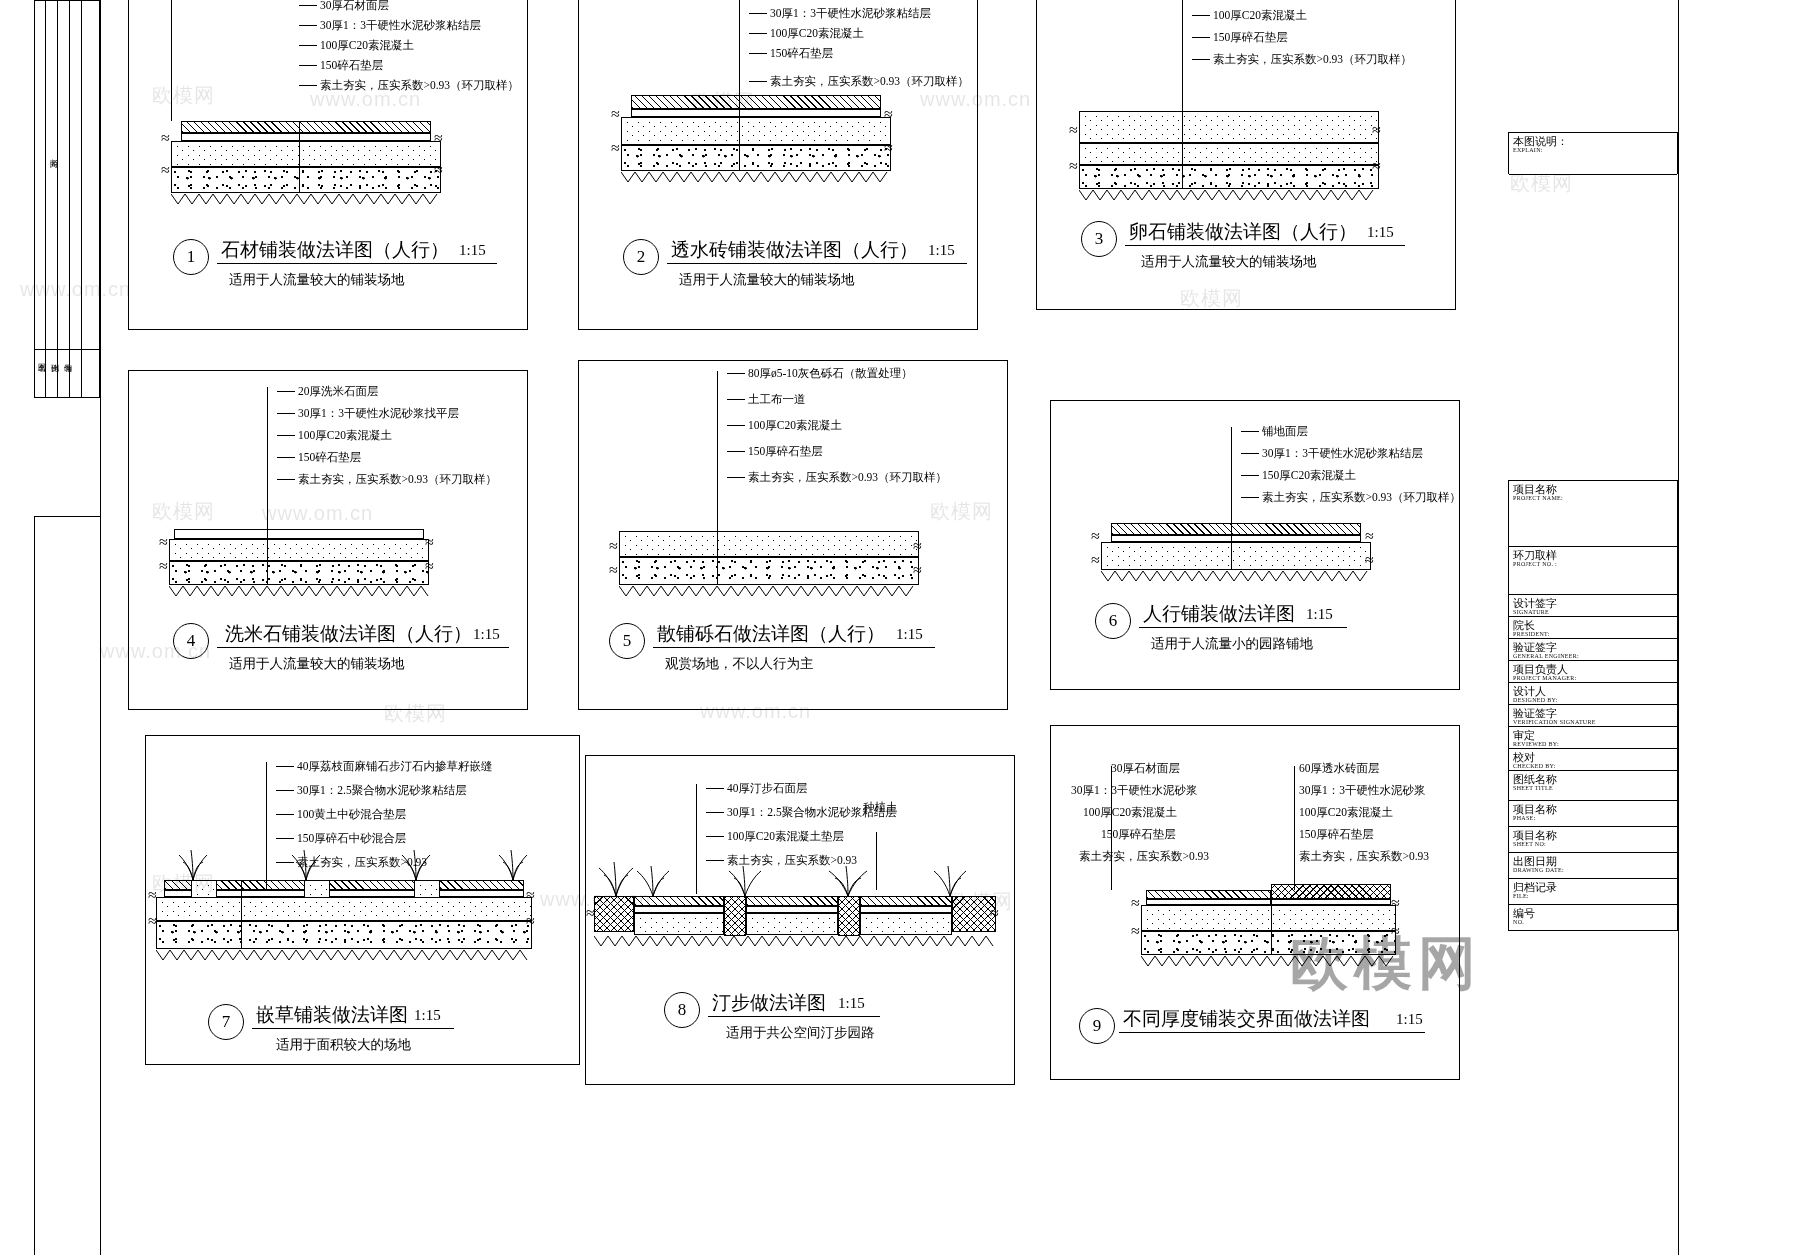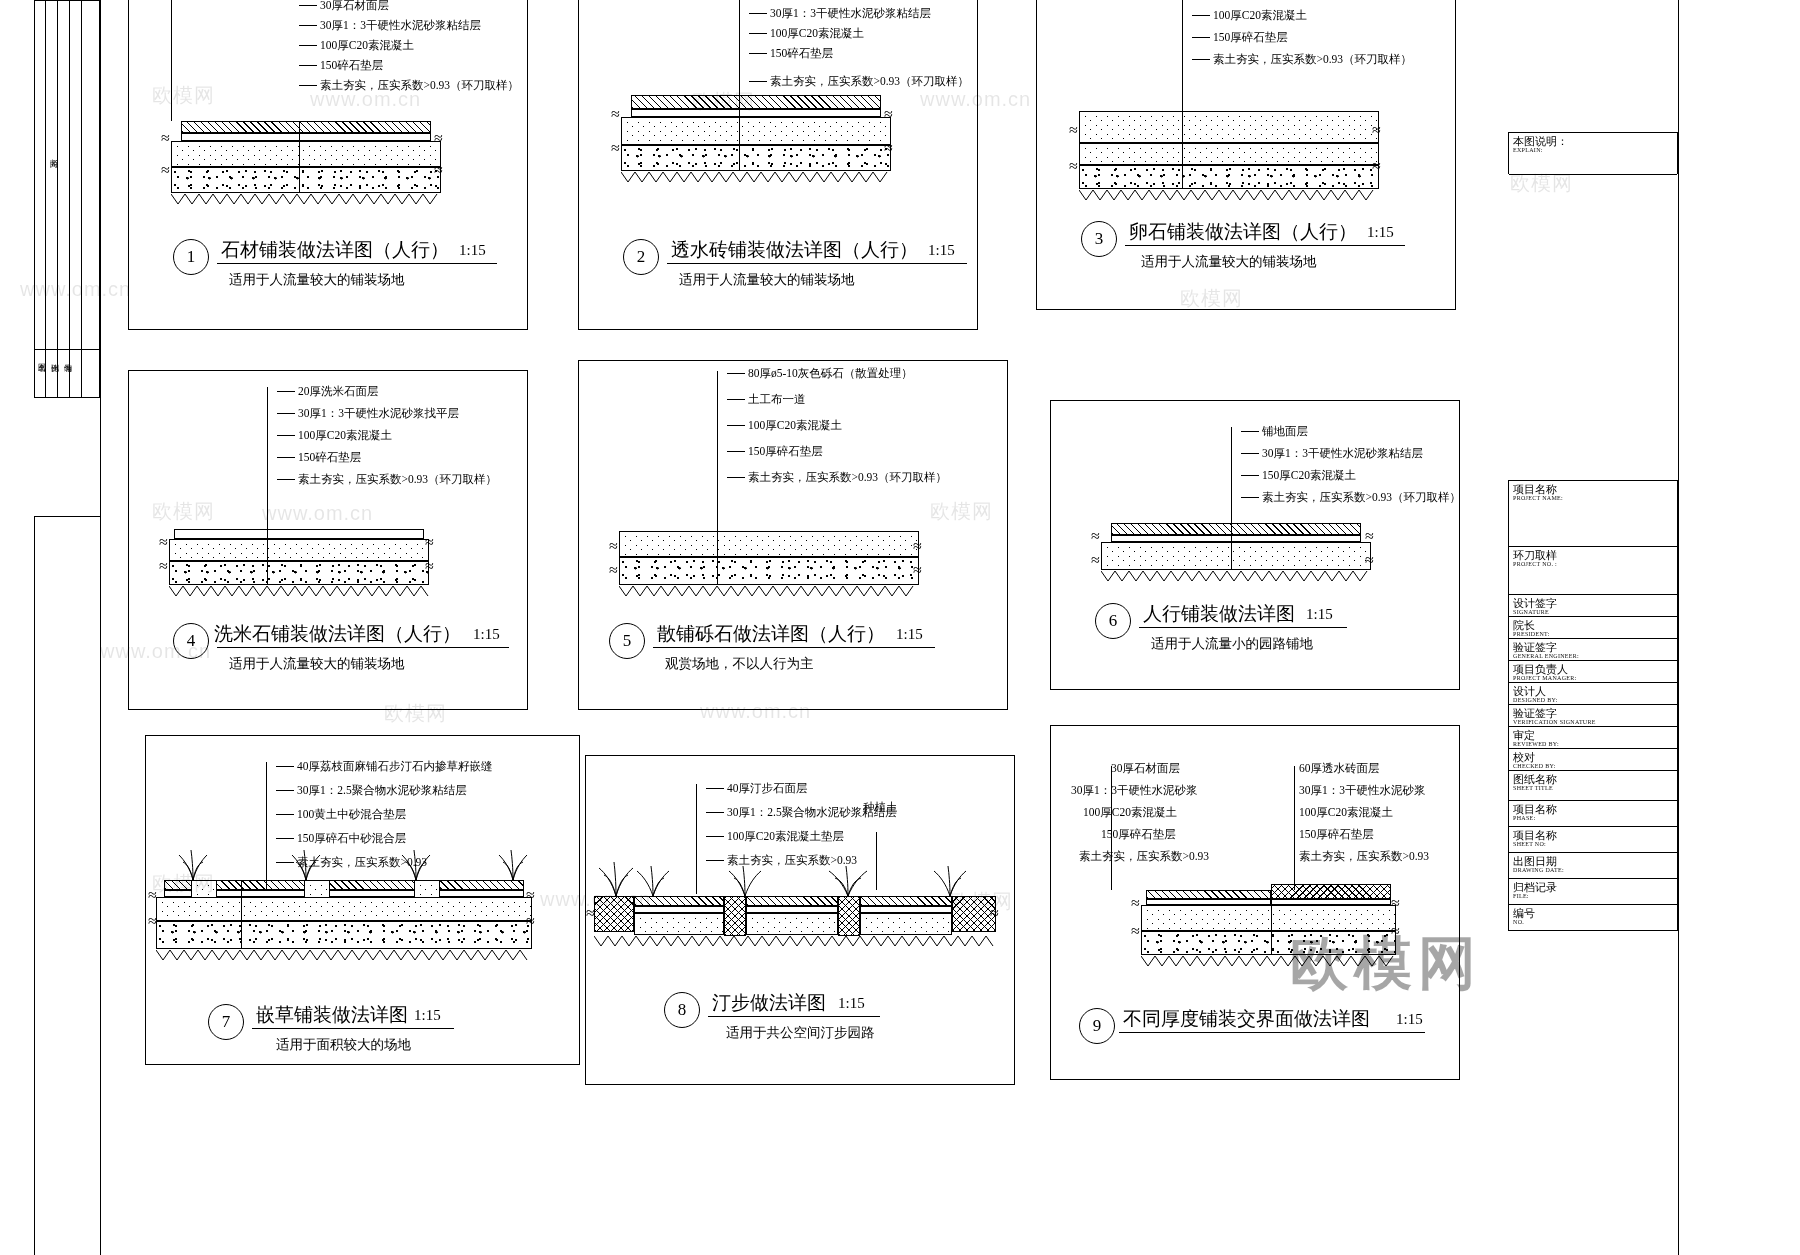--- a/index.html
+++ b/index.html
@@ -299,21 +299,21 @@
           <path d="M0 1 L7 11 L14 1 L21 11 L28 1 L35 11 L42 1 L49 11 L56 1 L63 11 L70 1 L77 11 L84 1 L91 11 L98 1 L105 11 L112 1 L119 11 L126 1 L133 11 L140 1 L147 11 L154 1 L161 11 L168 1 L175 11 L182 1 L189 11 L196 1 L203 11 L210 1 L217 11 L224 1 L231 11 L238 1 L245 11 L252 1 L259 11" fill="none" stroke="#000" stroke-width="1"></path>
         </svg>
     </div>
     <div class="vline" style="left:138px; top:158px; height:56px;"></div>
     <div class="brk" style="left:30px; top:162px">≈</div>
     <div class="brk" style="left:296px; top:162px">≈</div>
     <div class="brk" style="left:30px; top:186px">≈</div>
     <div class="brk" style="left:296px; top:186px">≈</div>
 
     <div class="circle-num" style="left:44px; top:252px">4</div>
-    <div class="cap-title" style="left:85px; top:250px">洗米石铺装做法详图（人行）</div>
+    <div class="cap-title" style="left:96px; top:250px">洗米石铺装做法详图（人行）</div>
     <div class="cap-scale" style="left:344px; top:255px">1:15</div>
     <div class="cap-underline" style="left:88px; top:276px; width:292px;"></div>
     <div class="cap-sub" style="left:100px; top:284px">适用于人流量较大的铺装场地</div>
   </div>
 
   <div class="panel" style="left:578px; top:360px; width:430px; height:350px;">
     <div class="leaders" style="left:148px; top:0px">
       <div class="leader" style="left:0; top:6px"><span class="dash"></span><span>80厚ø5-10灰色砾石（散置处理）</span></div>
       <div class="leader" style="left:0; top:32px"><span class="dash"></span><span>土工布一道</span></div>
       <div class="leader" style="left:0; top:58px"><span class="dash"></span><span>100厚C20素混凝土</span></div>

